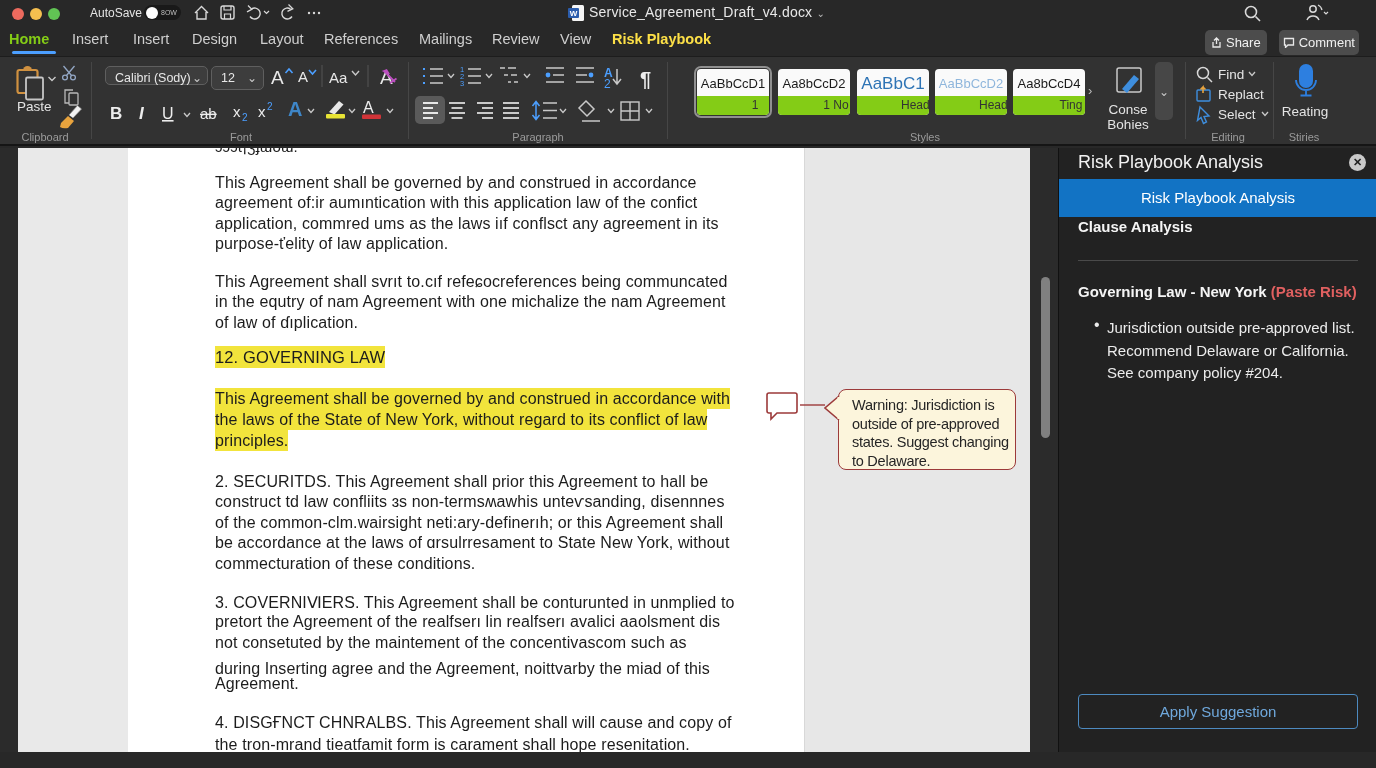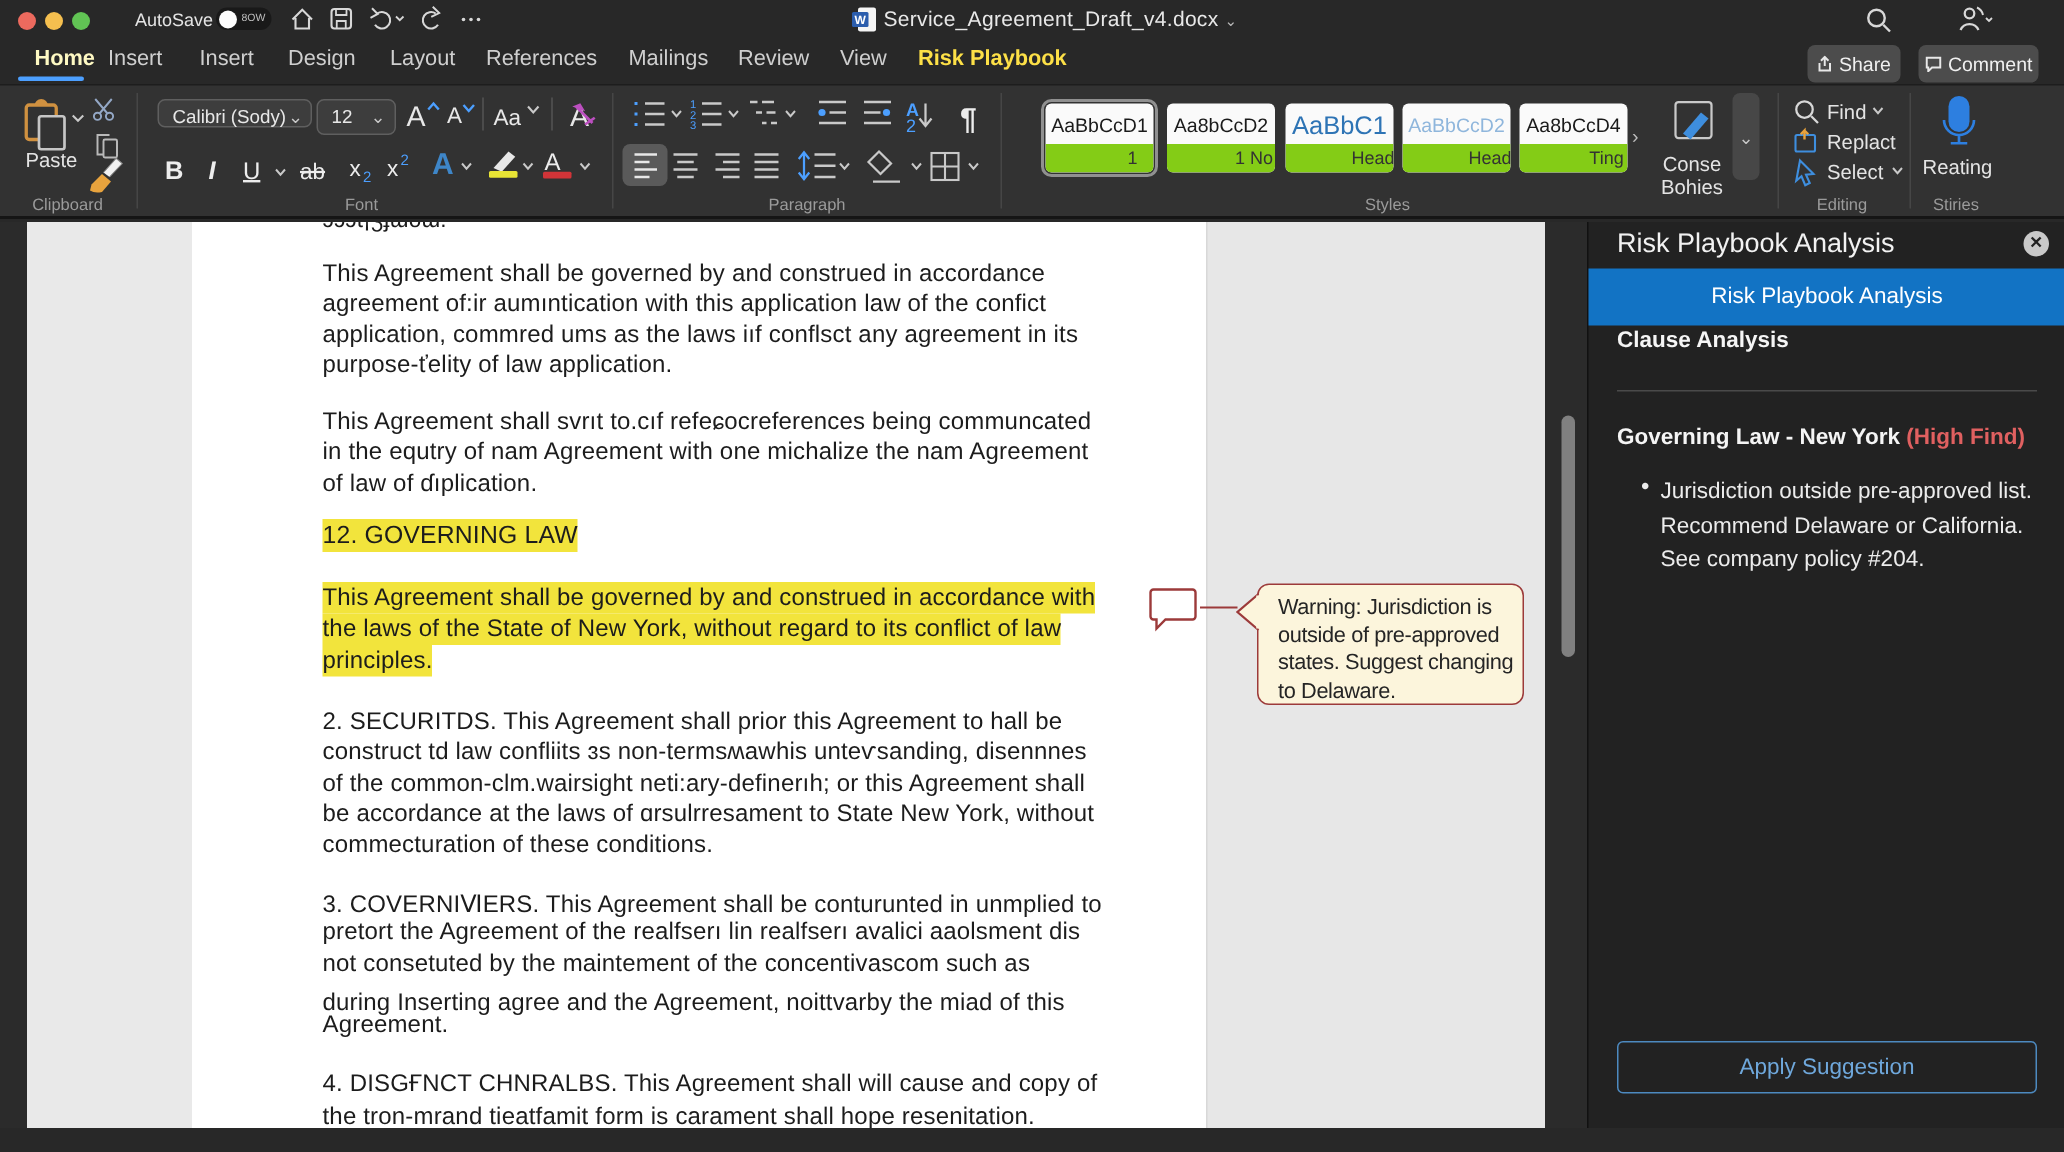--- a/index.html
+++ b/index.html
@@ -98,21 +98,21 @@
     </svg>
     <svg class="abs" style="left:567px; top:4px;" width="18" height="18">
       <rect x="5" y="1" width="12" height="16" rx="1.5" fill="#F5F5F5"></rect>
       <rect x="1" y="4" width="11" height="10" rx="1" fill="#2B5DAD"></rect>
       <text x="6.5" y="12" font-size="8" fill="#FFF" text-anchor="middle" font-weight="bold" font-family="Liberation Sans">W</text>
     </svg>
     <div id="titletext">Service_Agreement_Draft_v4.docx <span style="font-size:10px; color:#BBB;">⌄</span></div>
   </div>
 
   <div id="tabs">
-    <div class="tab" style="left:23px; color:#fef9c3; font-weight:bold;">Home</div>
+    <div class="tab" style="left:9px; color:#84cc16; font-weight:bold;">Home</div>
     <div class="abs" style="left:12px; top:25px; width:44px; height:3px; background:#4C9FFF; border-radius:2px;"></div>
     <div class="tab" style="left:72px;">Insert</div>
     <div class="tab" style="left:133px;">Insert</div>
     <div class="tab" style="left:192px;">Design</div>
     <div class="tab" style="left:260px;">Layout</div>
     <div class="tab" style="left:324px;">References</div>
     <div class="tab" style="left:419px;">Mailings</div>
     <div class="tab" style="left:492px;">Review</div>
     <div class="tab" style="left:560px;">View</div>
     <div class="tab" style="left:612px; color:#fde047; font-weight:bold;">Risk Playbook</div>
@@ -351,21 +351,21 @@
       <path d="M40 17 h25" stroke="#9C3A3A" stroke-width="1.4"></path>
     </svg>
   </div>
 
   <div id="panel">
     <div class="hdr">Risk Playbook Analysis</div>
     <div class="abs" style="left:290px; top:6px; width:17px; height:17px; background:#C9C9C9; border-radius:50%; color:#222; font-size:11px; text-align:center; line-height:17px; font-weight:bold;">✕</div>
     <div id="bluebar">Risk Playbook Analysis</div>
     <div class="abs" style="left:19px; top:70px; font-size:15px; font-weight:bold; color:#F5F5F5;">Clause Analysis</div>
     <div class="abs" style="left:19px; top:112px; width:280px; height:1px; background:#4A4A4A;"></div>
-    <div class="abs" style="left:19px; top:135px; font-size:15px; font-weight:bold; color:#F5F5F5;">Governing Law - New York <span style="color:#E06060;">(High Find)</span></div>
+    <div class="abs" style="left:19px; top:135px; font-size:15px; font-weight:bold; color:#F5F5F5;">Governing Law - New York <span style="color:#E06060;">(Paste Risk)</span></div>
     <div class="abs" style="left:35px; top:168px; color:#ECECEC; font-size:16px;">•</div>
     <div class="abs" style="left:48px; top:169px; width:260px; color:#ECECEC; font-size:15px; line-height:22.5px;">Jurisdiction outside pre-approved list. Recommend Delaware or California. See company policy #204.</div>
     <div id="applybtn">Apply Suggestion</div>
   </div>
 
   <div id="statusbar">
     <div class="abs" style="left:14px; top:2px;">Peeŀ soƚ 1</div>
     <div class="abs" style="left:104px; top:2px;">1 3 mapty</div>
     <div class="abs" style="left:207px; top:2px;">Commanι 3 points</div>
     <div class="abs" style="left:1022px; top:2px;">Point</div>

